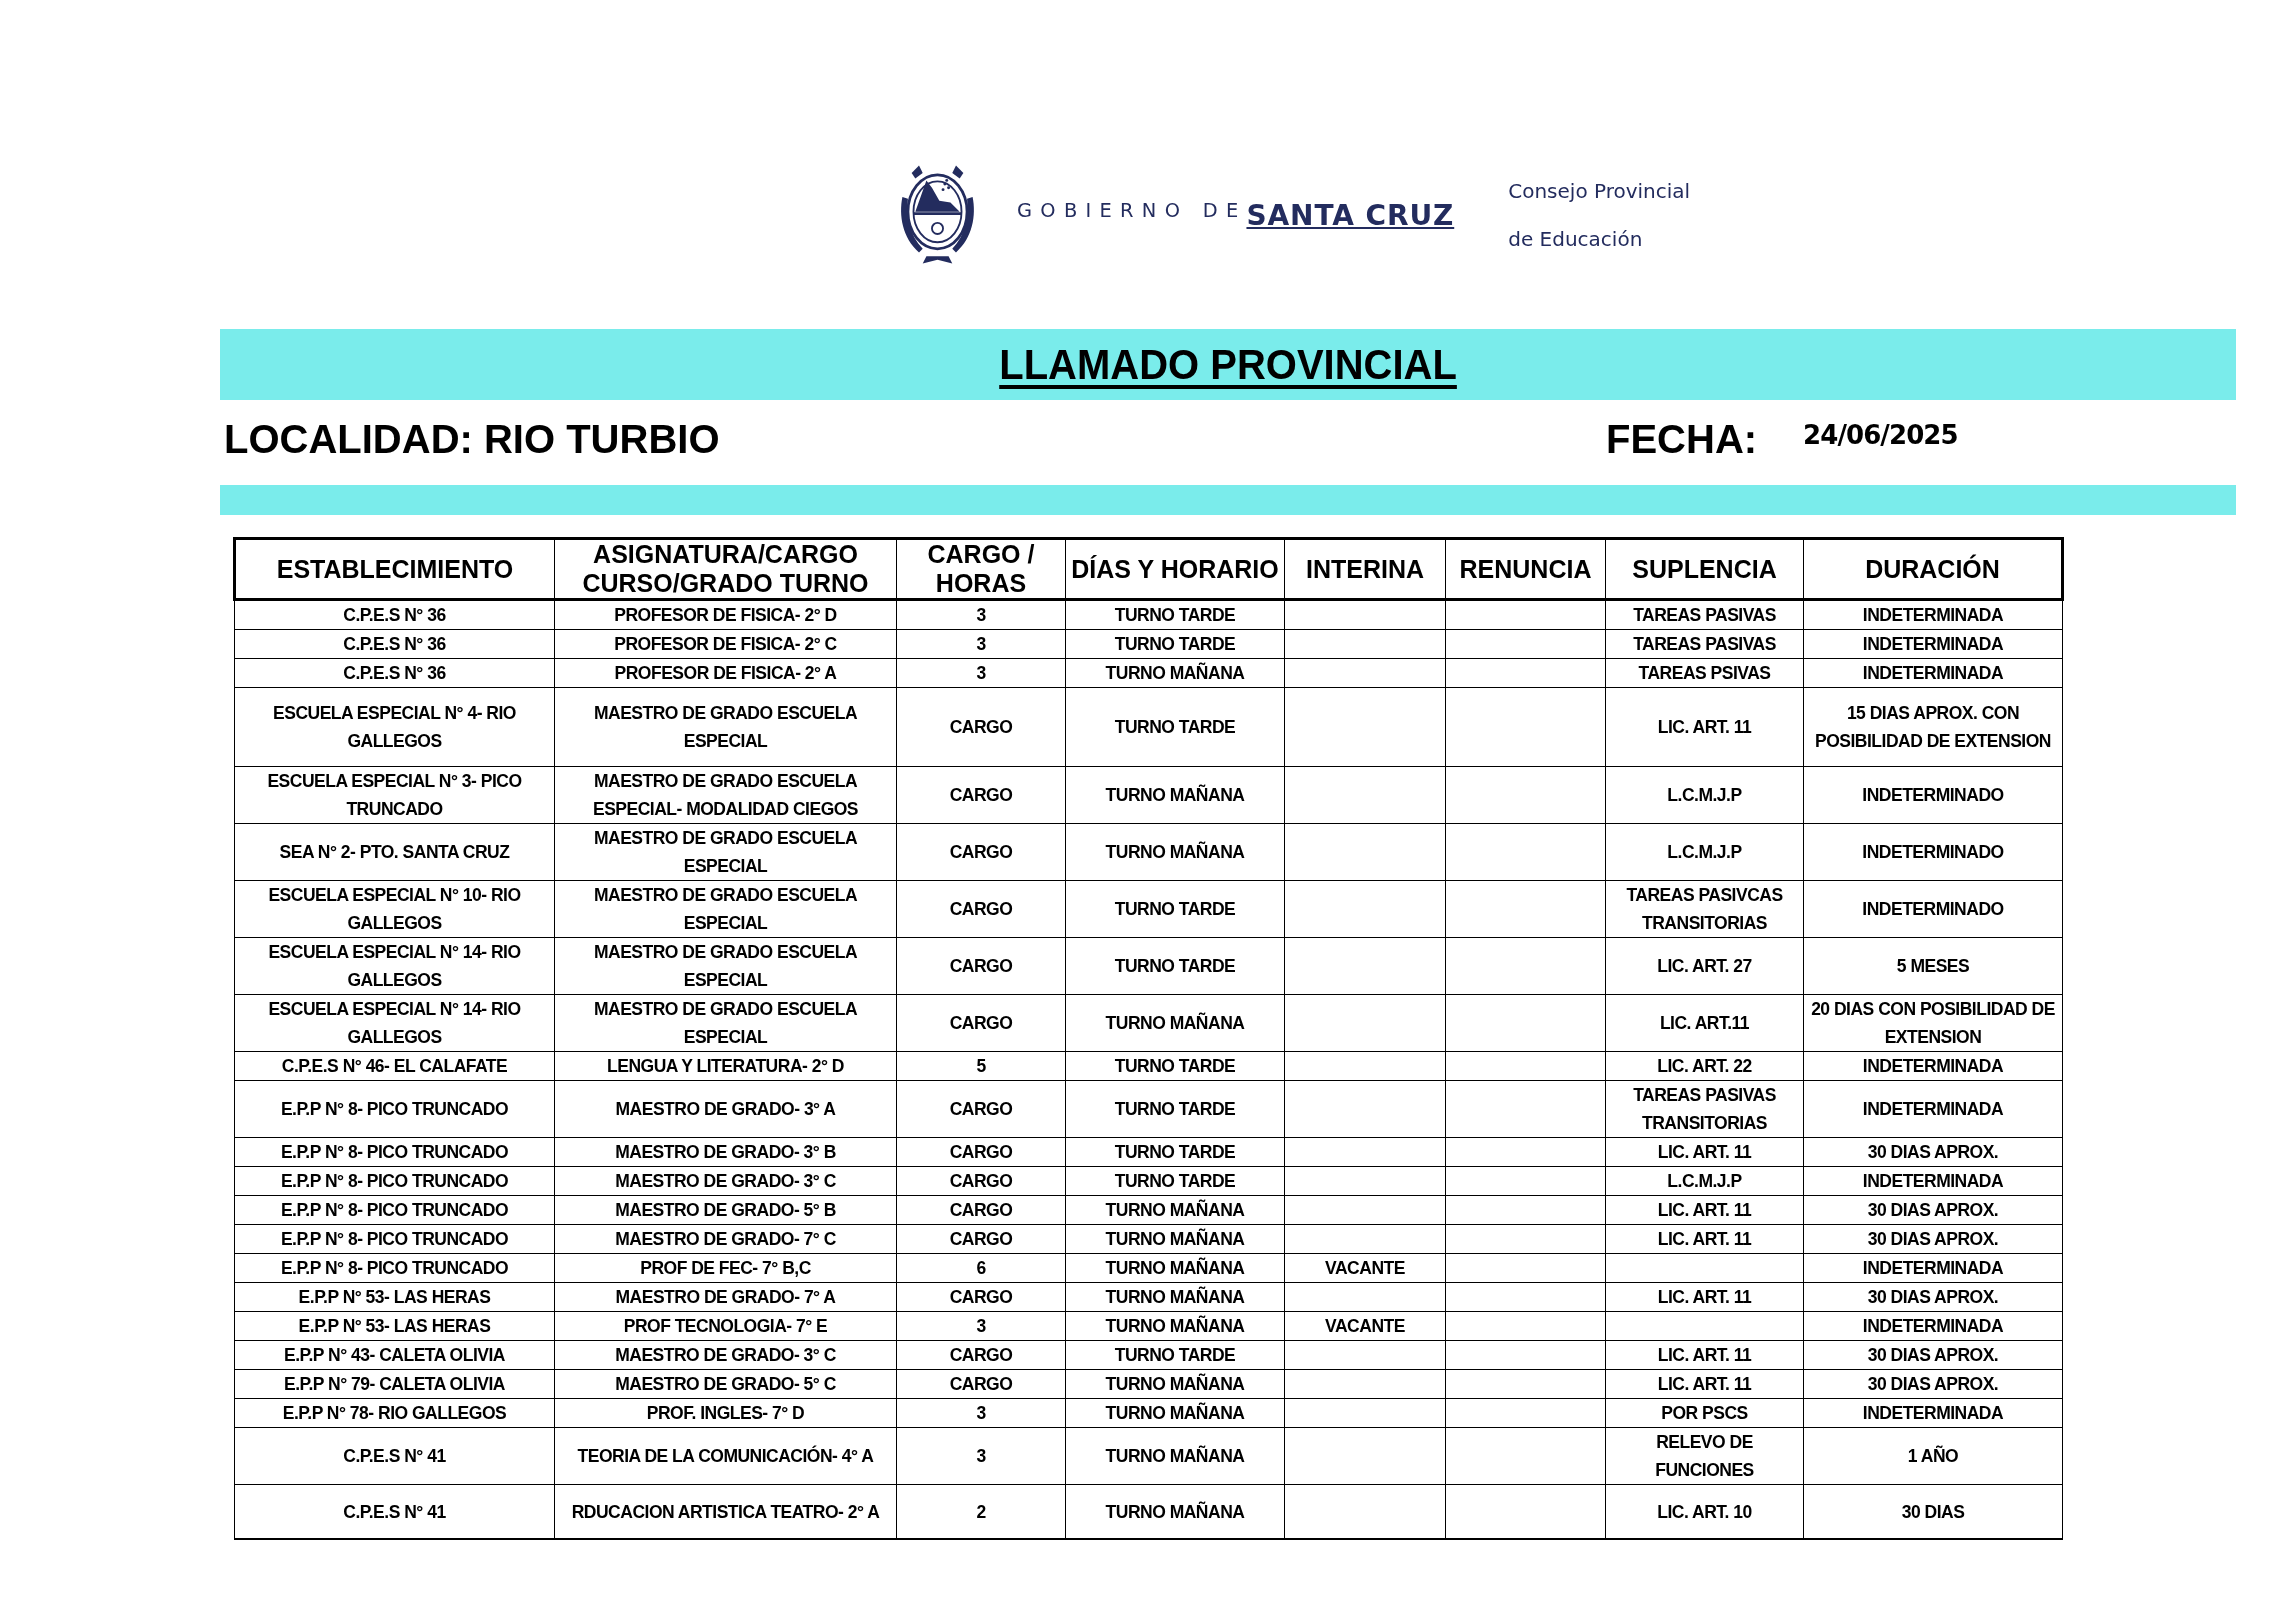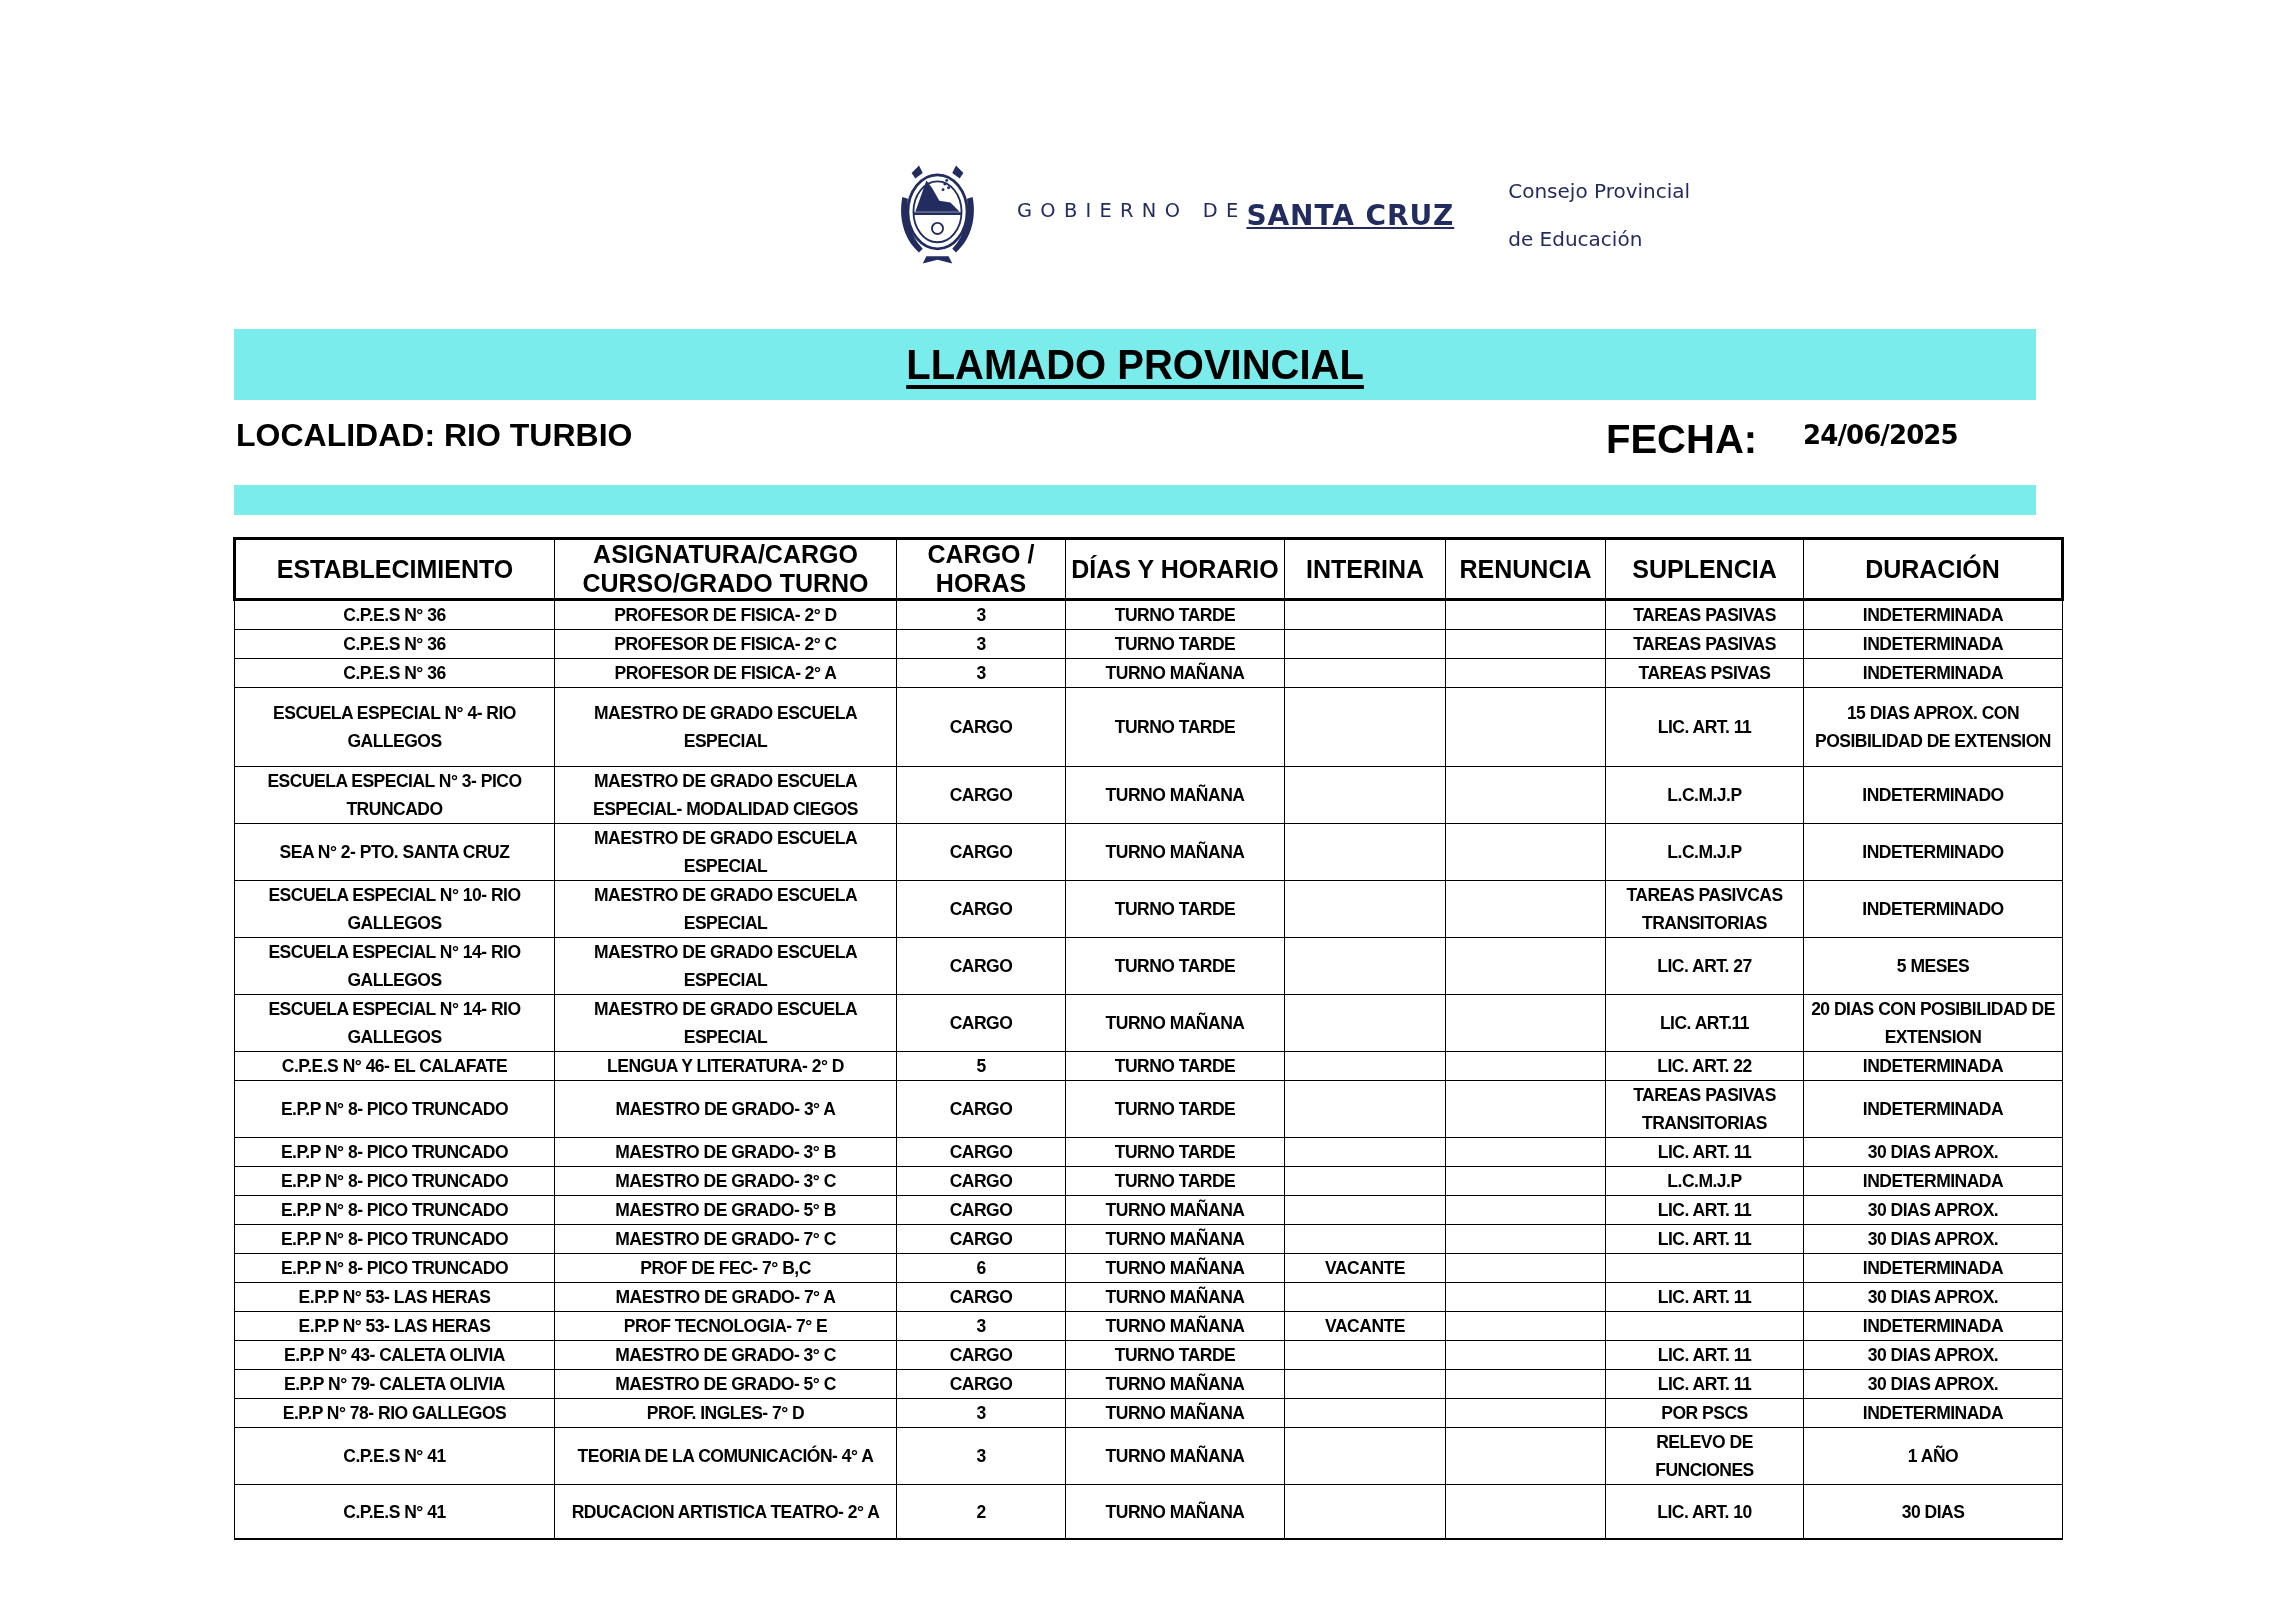--- a/index.html
+++ b/index.html
@@ -8,26 +8,26 @@
 
   
   .logo-block { position: absolute; left: 895px; top: 159px; height: 113px; display: flex; align-items: center; }
   .crest { width: 85px; height: 111px; }
   .gov-text { margin-left: 37px; color: #232c5e; display: flex; flex-direction: row; justify-content: center; }
   .gov-line1 { font-family: "DejaVu Sans", sans-serif; font-size: 19.4px; letter-spacing: 8.3px; font-weight: normal; line-height: 22px; }
   .gov-line2 { font-family: "DejaVu Sans", sans-serif; font-size: 28px; font-weight: bold; letter-spacing: 0.9px; line-height: 31px; text-decoration: underline; }
   .council-text { margin-left: 54px; color: #232c5e; font-family: "DejaVu Sans", sans-serif; font-size: 20px; line-height: 23px; display: flex; flex-direction: column; gap: 25px; }
 
   
-  .band { position: absolute; left: 234px; width: 1802px; background: #7aeceb; }
+  .band { position: absolute; left: 220px; width: 2016px; background: #7aeceb; }
   .band-title { top: 329px; height: 71px; display: flex; align-items: center; justify-content: center; }
   .band-title span { font-family: "Liberation Sans", sans-serif; font-weight: bold; font-size: 43px; text-decoration: underline; text-decoration-thickness: 3.7px; text-underline-offset: 5.5px; transform: scaleX(0.93); display: inline-block; }
   .band-spacer { top: 485px; height: 30px; }
 
-  .localidad { position: absolute; left: 236px; top: 417px; font-weight: bold; font-size: 32px; text-align: center; }
+  .localidad { position: absolute; left: 224px; top: 417px; font-weight: bold; font-size: 40px; text-align: center; }
   .fecha-label { position: absolute; left: 1606px; top: 417px; font-weight: bold; font-size: 40px; }
   .fecha-value { position: absolute; left: 1803px; top: 420px; font-weight: bold; font-size: 26px; font-family: "DejaVu Sans", sans-serif; letter-spacing: -0.9px; }
 
   
   table.grid { position: absolute; left: 233px; top: 517px; width: 1828px; border-collapse: collapse; table-layout: fixed; margin-top: 20px; }
   table.grid th, table.grid td { border: 1.8px solid #000; text-align: center; vertical-align: middle; padding: 0 1.8px; }
   table.grid thead th { border-top: 3.7px solid #000; border-bottom: 3.7px solid #000; height: 57px; font-family: "Liberation Sans", sans-serif; font-weight: bold; font-size: 25px; line-height: 29px; }
   table.grid thead th:first-child { border-left: 3.7px solid #000; }
   table.grid thead th:last-child { border-right: 3.7px solid #000; }
   table.grid tbody td { font-family: "Liberation Sans", sans-serif; font-weight: bold; font-size: 17.5px; line-height: 28px; letter-spacing: -0.5px; }

